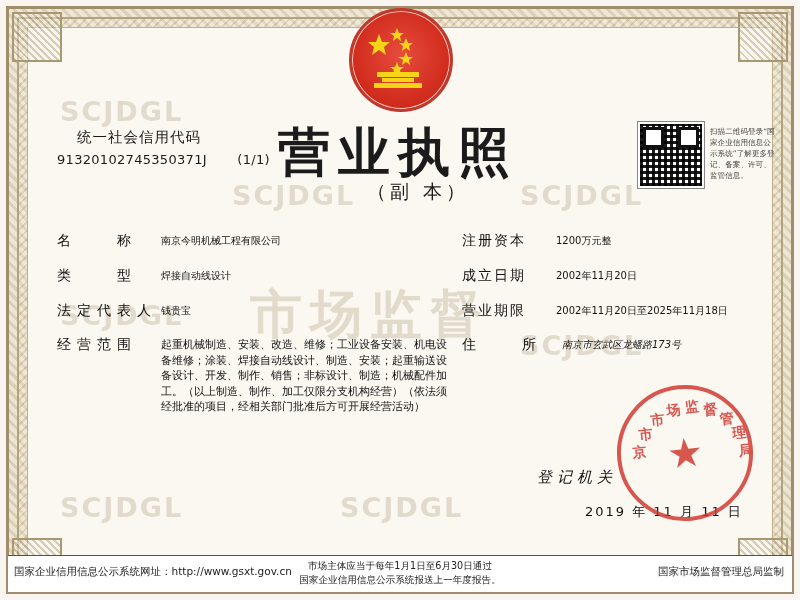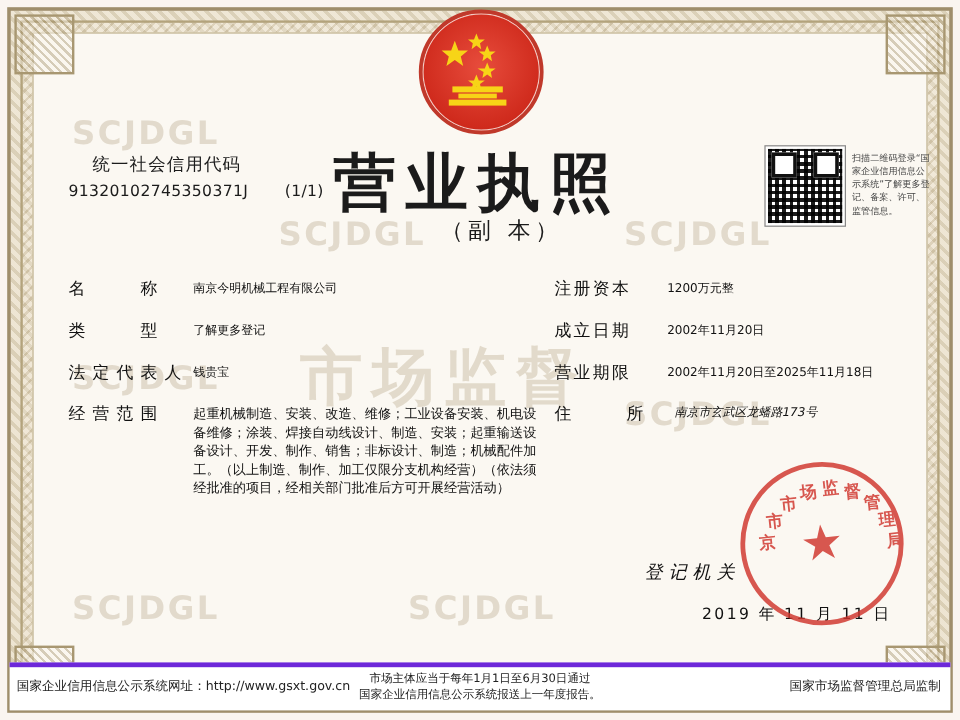--- a/index.html
+++ b/index.html
@@ -272,21 +272,21 @@
     color: #111;
   }
 
   
   .footer {
     position: absolute;
     left: 8px;
     right: 8px;
     bottom: 8px;
     height: 36px;
-    border-top: 4px solid #6d28d9;
+    border-top: 1px solid #6d28d9;
     background: #ffffff;
   }
   .footer-left {
     position: absolute;
     left: 6px;
     top: 9px;
     font-size: 10.5px;
     color: #222;
   }
   .footer-center {
@@ -362,21 +362,21 @@
 
   <div class="qr-box"></div>
   <div class="qr-note">扫描二维码登录“国家企业信用信息公示系统”了解更多登记、备案、许可、监管信息。</div>
 
   <div class="field" style="left:57px; top:232px;">
     <span class="lbl">名　　称</span>
     <span class="val">南京今明机械工程有限公司</span>
   </div>
   <div class="field" style="left:57px; top:267px;">
     <span class="lbl">类　　型</span>
-    <span class="val">了解更多登记</span>
+    <span class="val">焊接自动线设计</span>
   </div>
   <div class="field" style="left:57px; top:302px;">
     <span class="lbl">法定代表人</span>
     <span class="val">钱贵宝</span>
   </div>
   <div class="field" style="left:57px; top:336px;">
     <span class="lbl">经营范围</span>
     <span class="val wrap">起重机械制造、安装、改造、维修；工业设备安装、机电设备维修；涂装、焊接自动线设计、制造、安装；起重输送设备设计、开发、制作、销售；非标设计、制造；机械配件加工。（以上制造、制作、加工仅限分支机构经营）（依法须经批准的项目，经相关部门批准后方可开展经营活动）</span>
   </div>
 

